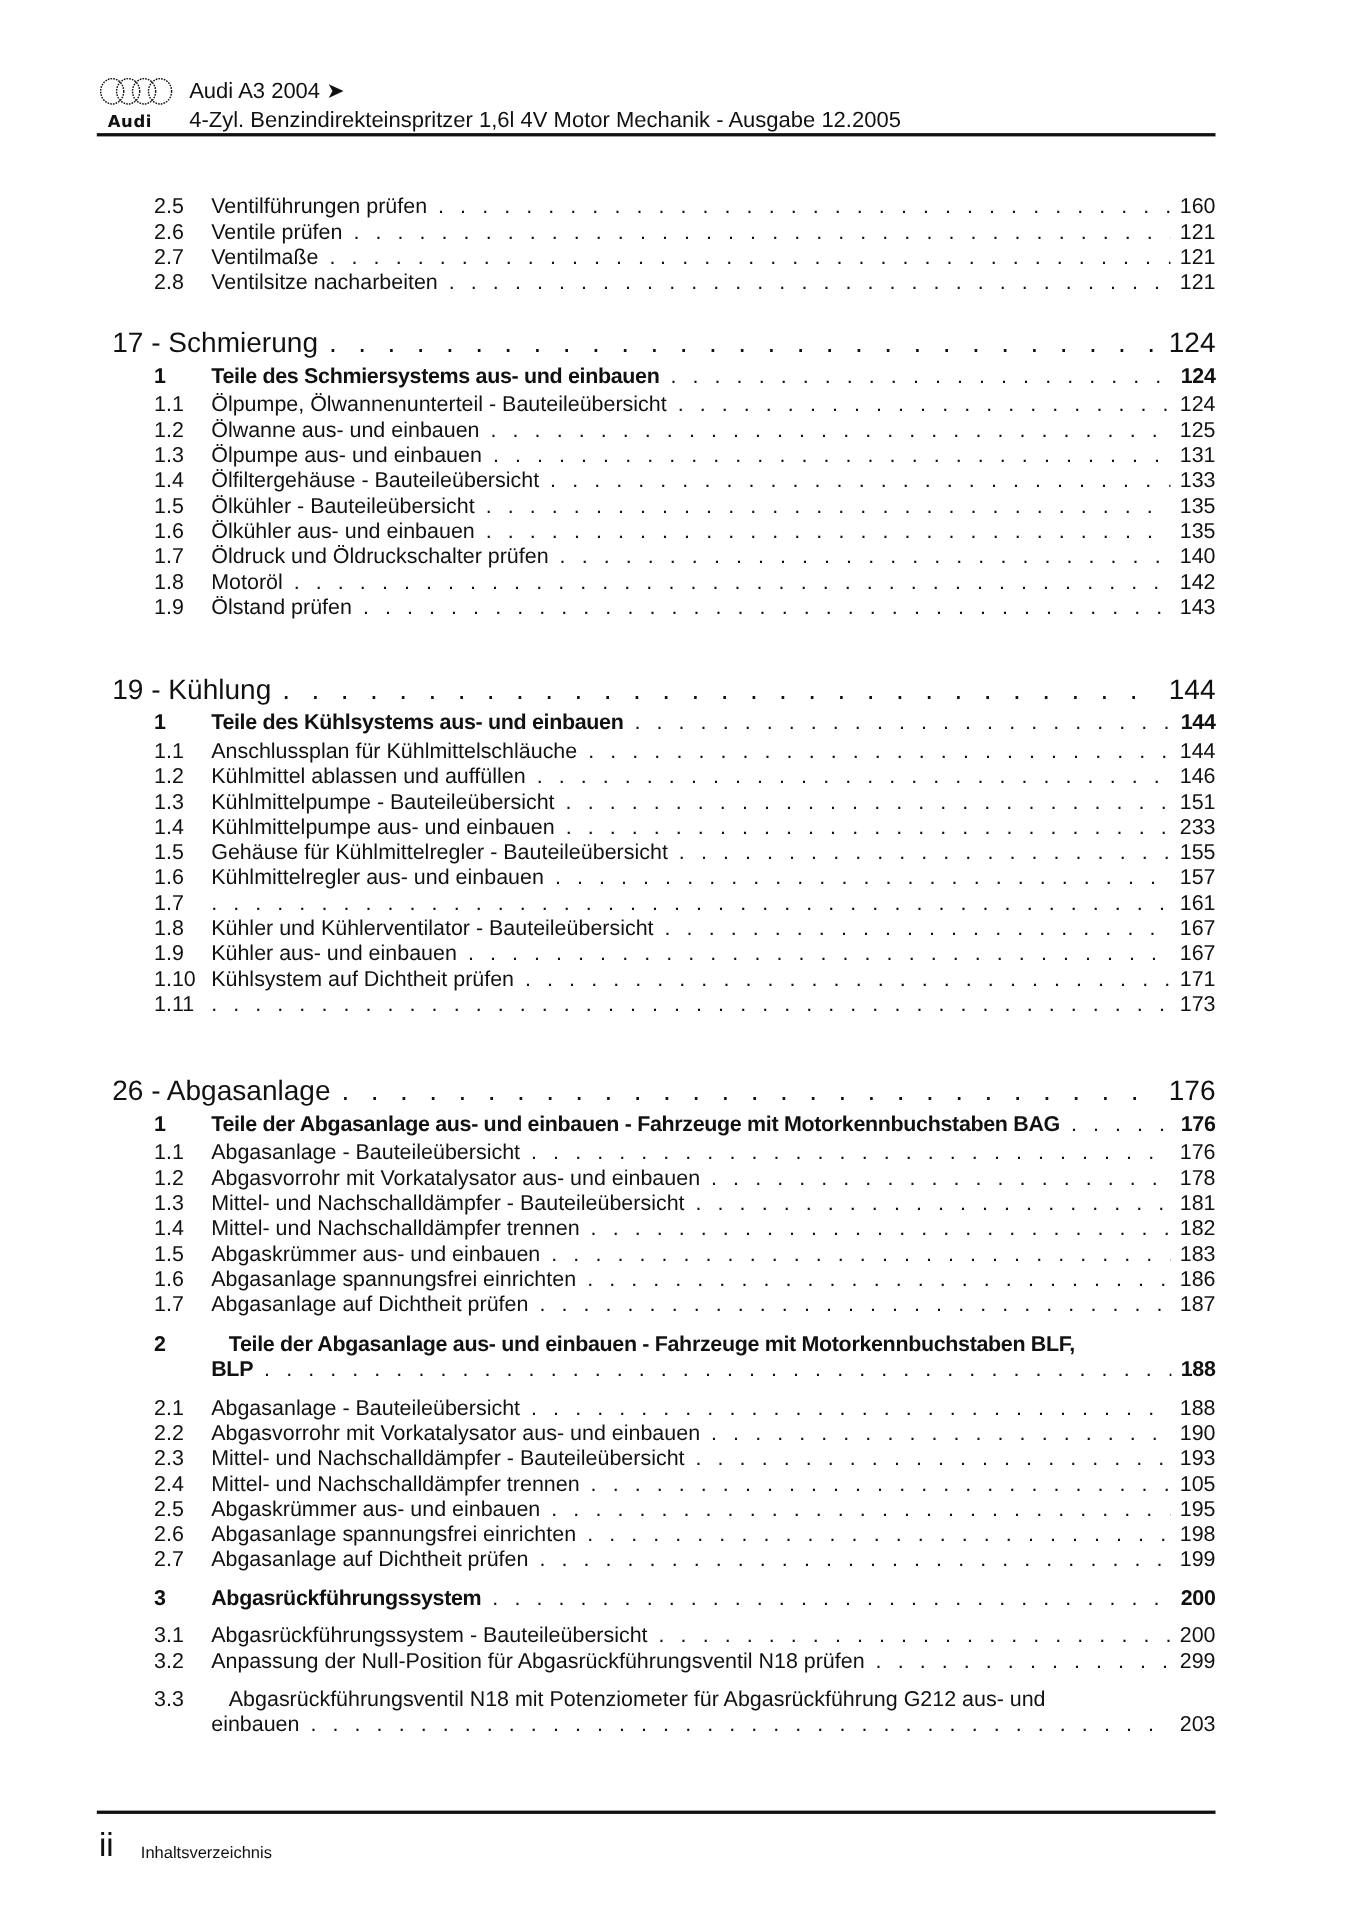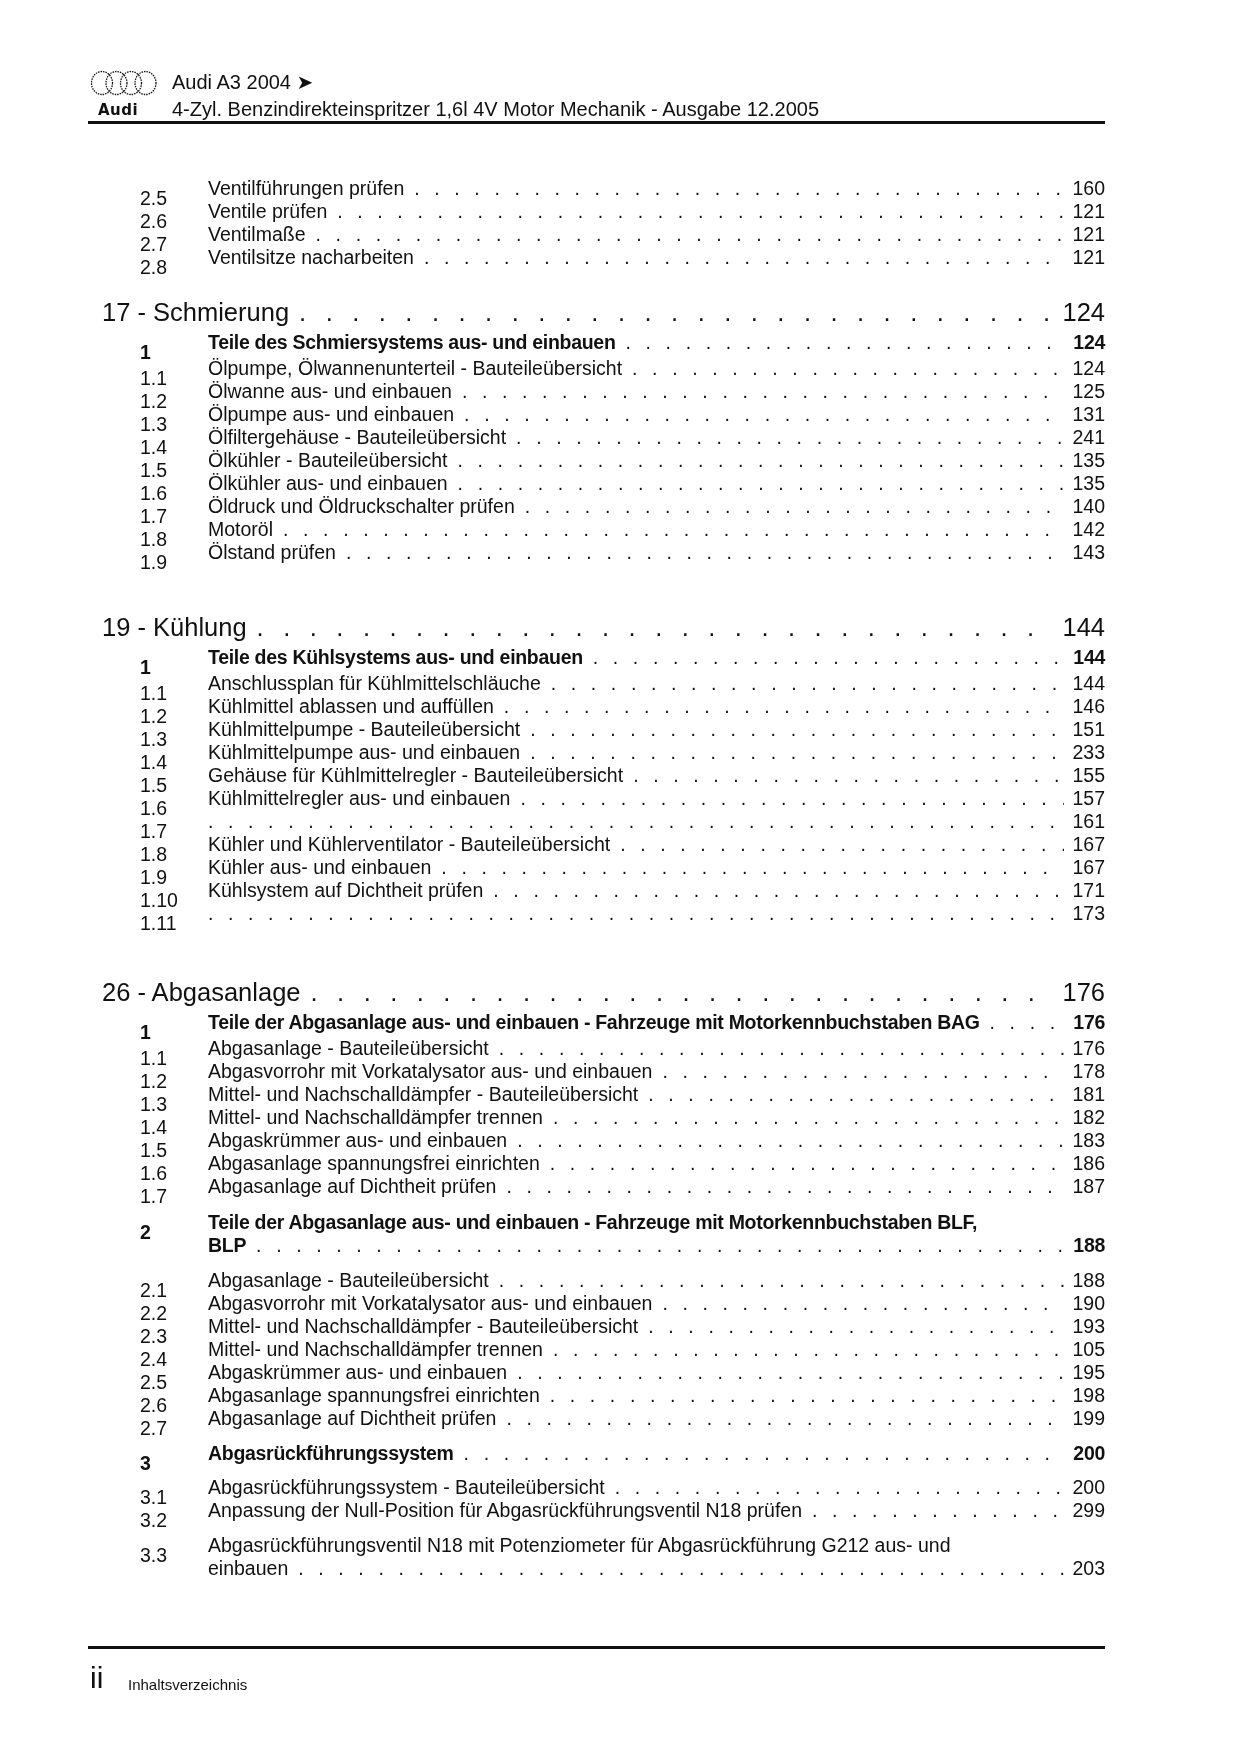--- a/index.html
+++ b/index.html
@@ -7,22 +7,22 @@
          font-family: "Liberation Sans", sans-serif; color: #111111; }
   .header { position: absolute; left: 88px; top: 62px; width: 1017px; }
   .logo-rings { position: absolute; left: 2px; top: 8px; width: 68px; height: 26px; }
   .logo-word { position: absolute; left: 10px; top: 39px; font-weight: bold; font-size: 15px;
                letter-spacing: 0.5px; font-family: "DejaVu Sans", sans-serif; }
   .header-line1 { position: absolute; left: 84px; top: 8px; font-size: 20px; white-space: nowrap; }
   .header-line2 { position: absolute; left: 84px; top: 36px; font-size: 20px; white-space: nowrap; }
   .header-rule { position: absolute; left: 0; top: 59px; width: 1017px; height: 3px; background: #111; }
 
   .toc-row { position: absolute; left: 88px; width: 1017px; height: 24px; font-size: 19.5px; line-height: 24px; }
-  .toc-row .num { position: absolute; left: 52px; top: 0; white-space: nowrap; margin-top: 10px; }
-  .toc-row .title-wrap { position: absolute; left: 120px; right: 0; top: 0; display: flex; }
+  .toc-row .num { position: absolute; left: 52px; top: 0; white-space: nowrap; }
+  .toc-row .title-wrap { position: absolute; left: 104px; right: 0; top: 0; display: flex; }
   .toc-row .title { white-space: nowrap; padding-right: 10px; background: #fff; }
   .toc-row .leader { flex: 1; overflow: hidden; white-space: nowrap; letter-spacing: 4.6px; }
   .toc-row .page { padding-left: 8px; white-space: nowrap; text-align: right; }
   .toc-row.bold { font-weight: bold; letter-spacing: -0.3px; }
   .toc-row.bold .leader { letter-spacing: 4.6px; font-weight: normal; }
 
   .toc-row.chapter { height: 32px; font-size: 25.5px; line-height: 32px; }
   .toc-row.chapter .title-wrap { left: 14px; }
   .toc-row.chapter .leader { letter-spacing: 6.2px; }
 
@@ -122,21 +122,21 @@
         <span class="title">Ölpumpe aus- und einbauen</span>
         <span class="leader"> . . . . . . . . . . . . . . . . . . . . . . . . . . . . . . . . . . . . . . . . . . . . . . . . . . . . . . . . . . . . . . . . . . . . . . . . . . . . . . . . . . . . . . . . . . . . . . . . . . . . . . . . . . . . . . . . . . . . . . . .</span>
         <span class="page">131</span>
       </div>
     </div>
     <div class="toc-row" style="top: 425px;">
       <span class="num">1.4</span>
       <div class="title-wrap">
         <span class="title">Ölfiltergehäuse - Bauteileübersicht</span>
         <span class="leader"> . . . . . . . . . . . . . . . . . . . . . . . . . . . . . . . . . . . . . . . . . . . . . . . . . . . . . . . . . . . . . . . . . . . . . . . . . . . . . . . . . . . . . . . . . . . . . . . . . . . . . . . . . . . . . . . . . . . . . . . .</span>
-        <span class="page">241</span>
+        <span class="page">133</span>
       </div>
     </div>
     <div class="toc-row" style="top: 448px;">
       <span class="num">1.5</span>
       <div class="title-wrap">
         <span class="title">Ölkühler - Bauteileübersicht</span>
         <span class="leader"> . . . . . . . . . . . . . . . . . . . . . . . . . . . . . . . . . . . . . . . . . . . . . . . . . . . . . . . . . . . . . . . . . . . . . . . . . . . . . . . . . . . . . . . . . . . . . . . . . . . . . . . . . . . . . . . . . . . . . . . .</span>
         <span class="page">135</span>
       </div>
     </div>

